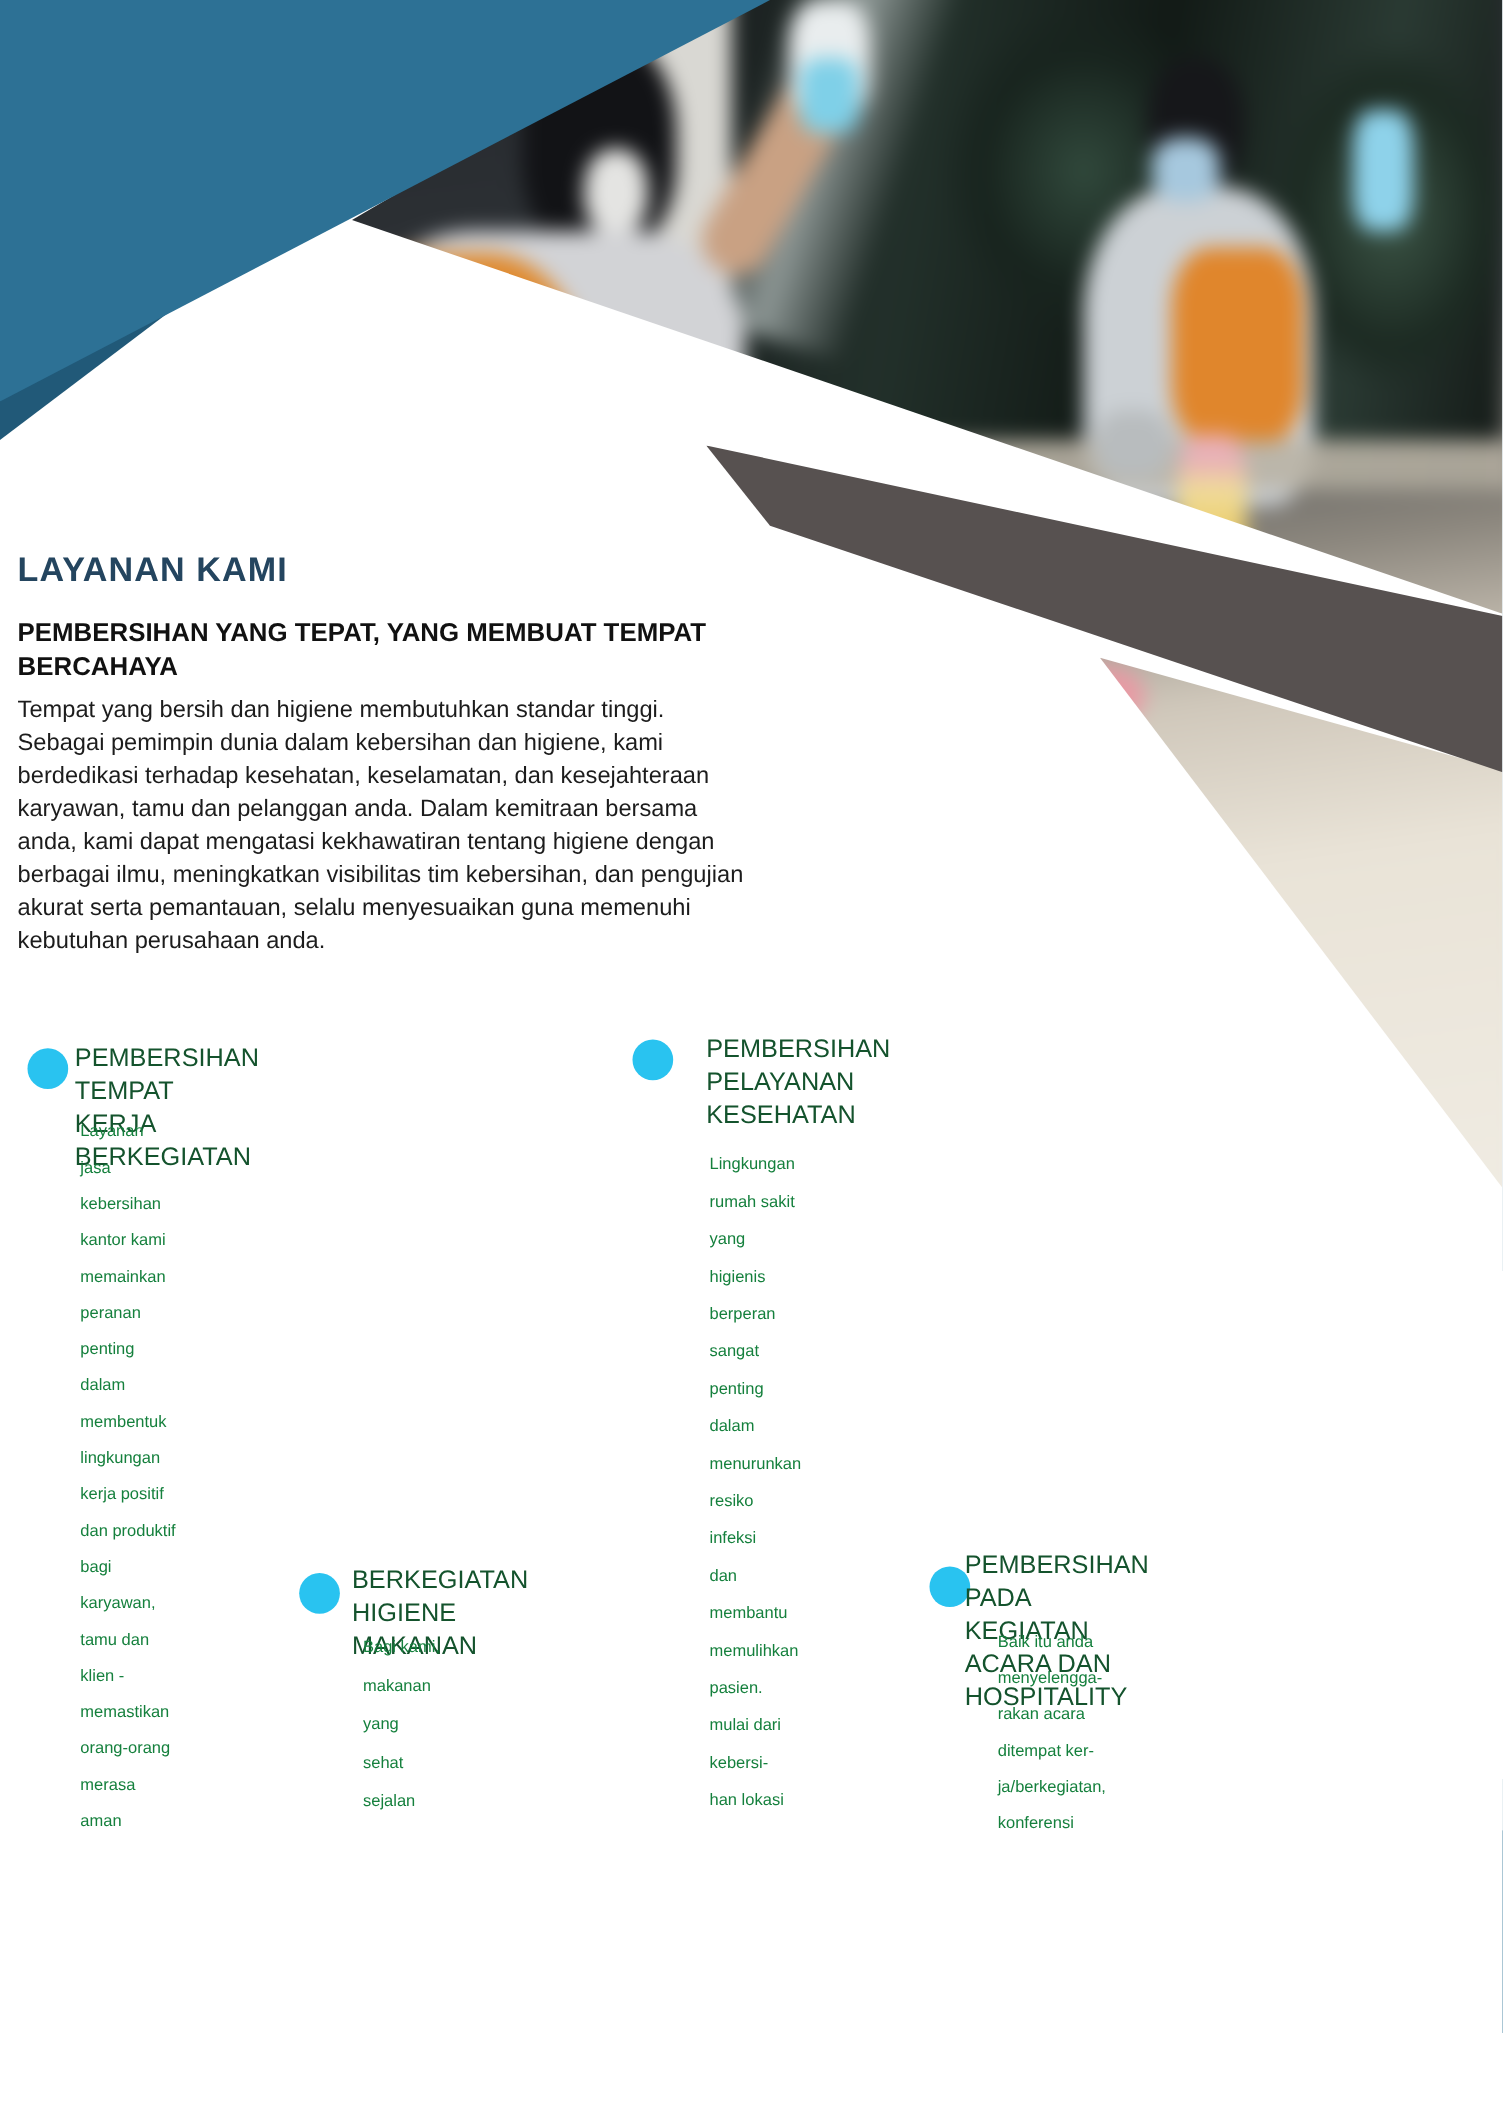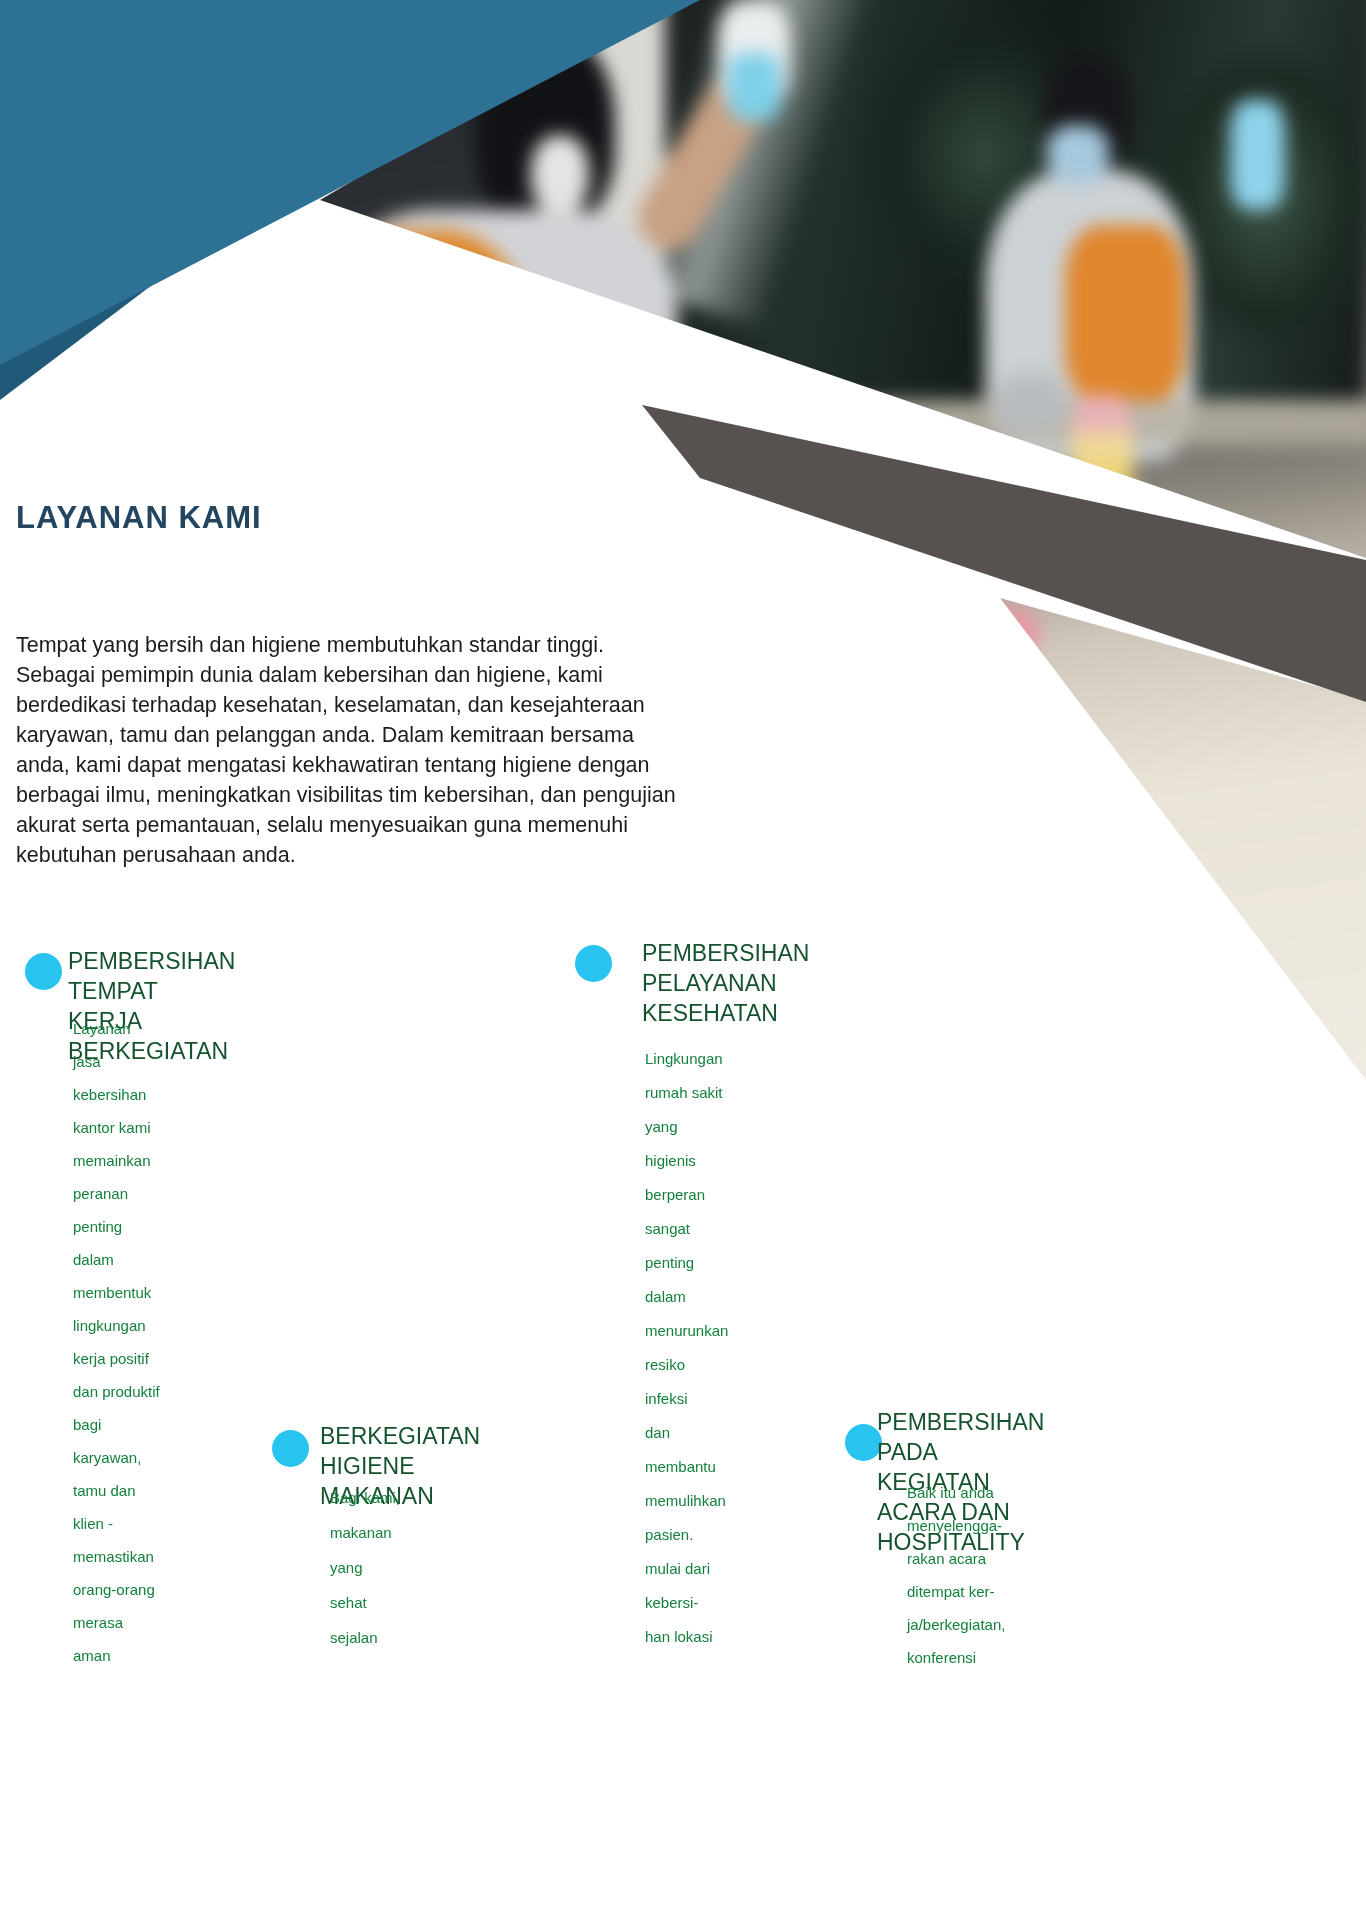--- a/index.html
+++ b/index.html
@@ -165,20 +165,22 @@
       <div class="pa-ybottle"></div>
       <div class="pa-soap"></div>
     </div>
     </div>
 
   <div class="shape" id="navy-triangle"></div>
   <div class="shape" id="teal-triangle"></div>
   <div class="shape" id="gray-band"></div>
 
   <h1 class="txt" id="page-title" style="margin:0;">LAYANAN KAMI</h1>
+  <h2 class="txt" id="page-subtitle" style="margin:0;">PEMBERSIHAN YANG TEPAT, YANG MEMBUAT TEMPAT
+BERCAHAYA</h2>
   <p class="txt" id="intro-paragraph" style="margin:0;">Tempat yang bersih dan higiene membutuhkan standar tinggi.
 Sebagai pemimpin dunia dalam kebersihan dan higiene, kami
 berdedikasi terhadap kesehatan, keselamatan, dan kesejahteraan
 karyawan, tamu dan pelanggan anda. Dalam kemitraan bersama
 anda, kami dapat mengatasi kekhawatiran tentang higiene dengan
 berbagai ilmu, meningkatkan visibilitas tim kebersihan, dan pengujian
 akurat serta pemantauan, selalu menyesuaikan guna memenuhi
 kebutuhan perusahaan anda.</p>
 
   <div class="service" id="svc1">

